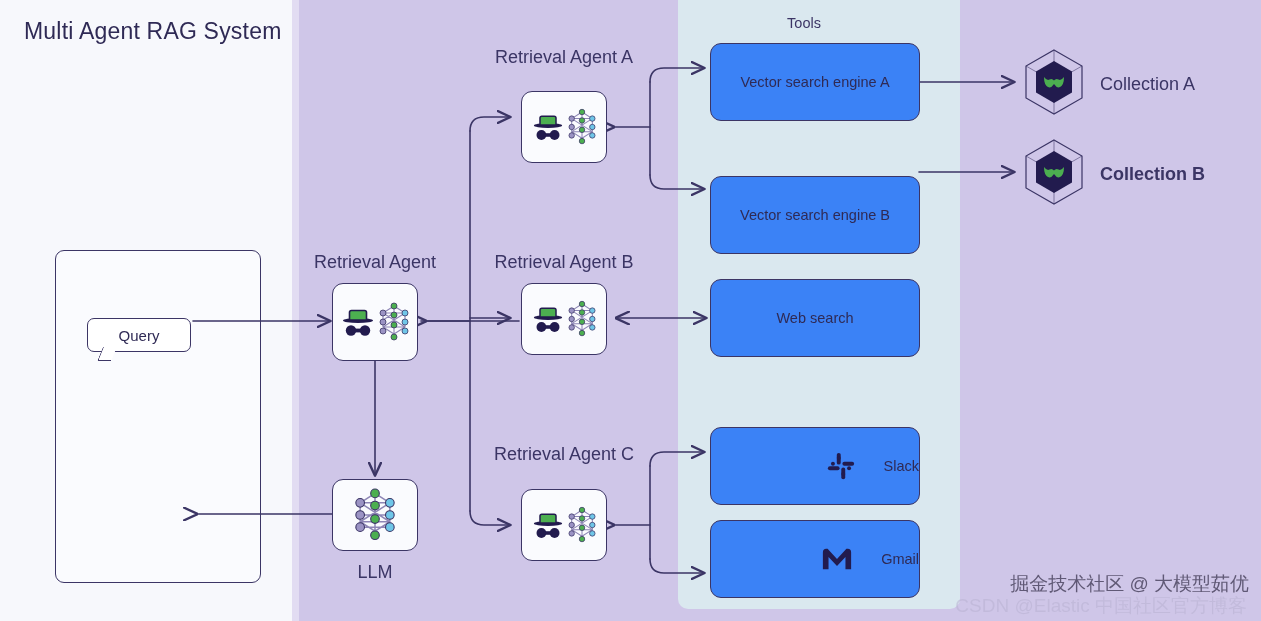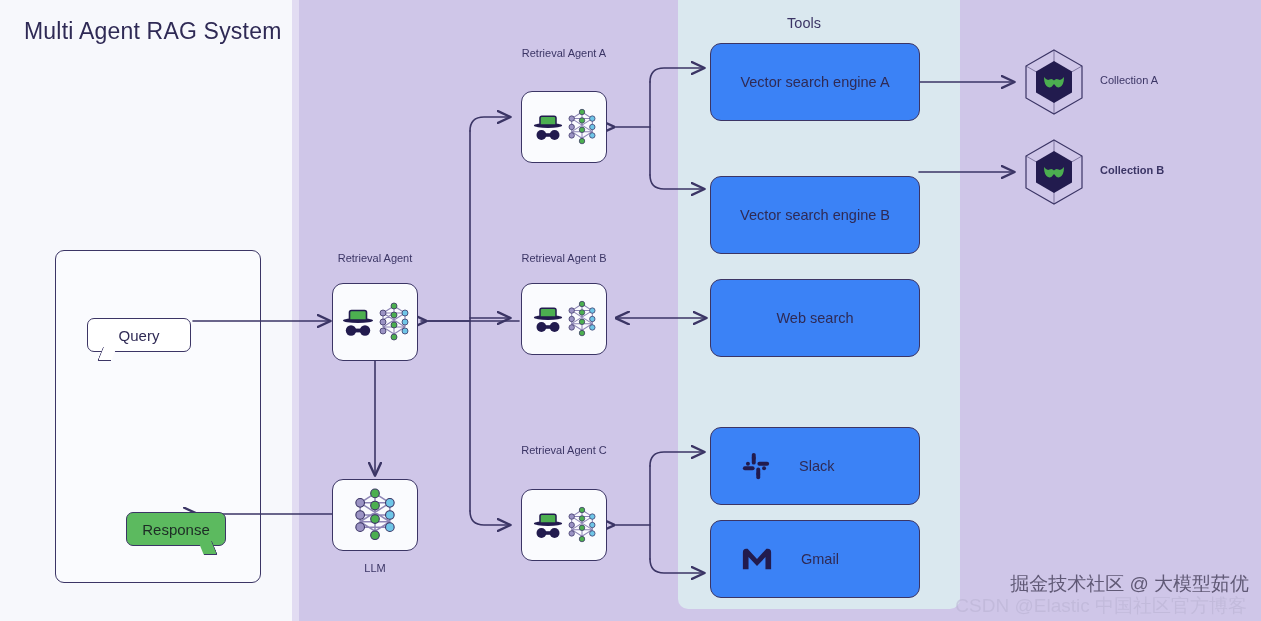--- a/index.html
+++ b/index.html
@@ -35,21 +35,21 @@
   
   .page-title {
     position: absolute; left: 24px; top: 18px;
     font-size: 23px; color: #2f2a55; letter-spacing: .2px;
   }
   .tools-title {
     position: absolute; left: 678px; top: 15px; width: 252px;
     text-align: center; font-size: 14.5px; color: #3b3565;
   }
   .node-label {
-    position: absolute; font-size: 11px; color: #3b3565;
+    position: absolute; font-size: 18px; color: #3b3565;
     text-align: center; white-space: nowrap;
   }
 
   
   .agent-box {
     position: absolute; width: 86px; height: 72px;
     background: #fafbfe; border: 1.6px solid #3b3565; border-radius: 11px;
     display: flex; align-items: center; justify-content: center; gap: 3px;
   }
   .agent-box.big { width: 86px; height: 78px; }
@@ -57,21 +57,21 @@
     position: absolute; width: 86px; height: 72px;
     background: #fafbfe; border: 1.6px solid #3b3565; border-radius: 11px;
     display: flex; align-items: center; justify-content: center;
   }
   .tool-box {
     position: absolute; width: 210px; height: 78px;
     background: #3b82f6; border: 1.6px solid #3b3565; border-radius: 11px;
     display: flex; align-items: center; justify-content: center;
     font-size: 14.5px; color: #2f2a55;
   }
-  .tool-box.with-icon { justify-content: flex-start; padding-left: 30px; gap: 28px; }
+  .tool-box.with-icon { justify-content: flex-end; padding-left: 30px; gap: 28px; }
 
   
   .bubble {
     position: absolute; border: 1.5px solid #3b3565; border-radius: 7px;
     display: flex; align-items: center; justify-content: center;
     font-size: 15px; color: #2f2a55; margin-top: 14px;
   }
   .bubble.query { background: #ffffff; width: 104px; height: 34px; }
   .bubble.response { background: #5cba5f; width: 100px; height: 34px; color: #1d2b25; }
   .bubble .tail { position: absolute; width: 14px; height: 14px; }
@@ -169,24 +169,20 @@
       <path d="M650,466 Q650,452 664,452 L704,452" marker-end="url(#ah)"></path>
       <path d="M650,559 Q650,573 664,573 L704,573" marker-end="url(#ah)"></path>
     </g>
   </svg>
 
   <div class="bubble query" style="left:87px; top:304px;">
     <span>Query</span>
     <span class="tail"></span>
   </div>
 
-  <div class="bubble response" style="left:126px; top:498px;">
-    <span>Response</span>
-    <span class="tail"></span>
-  </div>
 
   <div class="node-label" style="left:305px; top:252px; width:140px;">Retrieval Agent</div>
   <div class="agent-box big" style="left:332px; top:283px;">
     <svg width="34" height="34" viewBox="0 0 34 34">
       <ellipse cx="17" cy="15.5" rx="15" ry="2.6" fill="#221b4e"></ellipse>
       <path d="M8.5,15 L8.5,7.5 Q8.5,5.5 10.5,5.5 L23.5,5.5 Q25.5,5.5 25.5,7.5 L25.5,15 Z" fill="#4caf50" stroke="#221b4e" stroke-width="1.6"></path>
       <circle cx="10" cy="25.5" r="5.2" fill="#221b4e"></circle>
       <circle cx="24" cy="25.5" r="5.2" fill="#221b4e"></circle>
       <rect x="12" y="23.6" width="10" height="3.8" fill="#221b4e"></rect>
     </svg>

